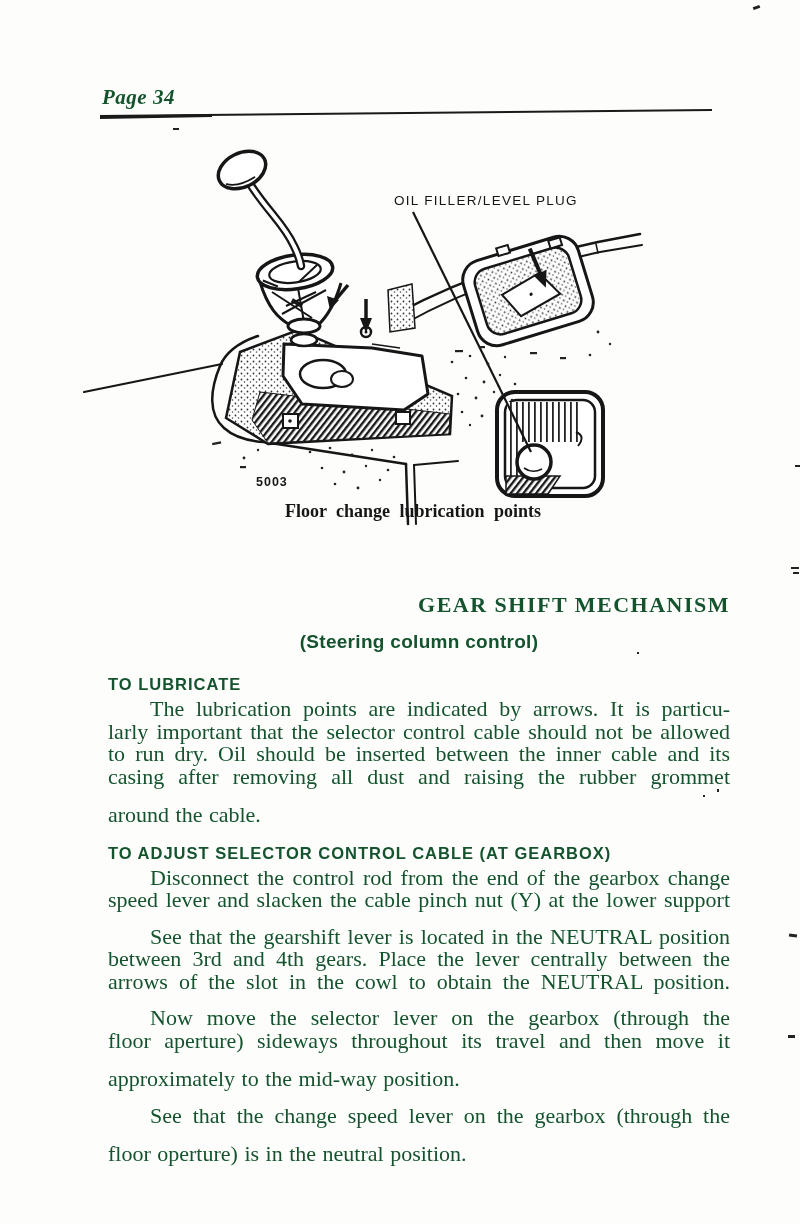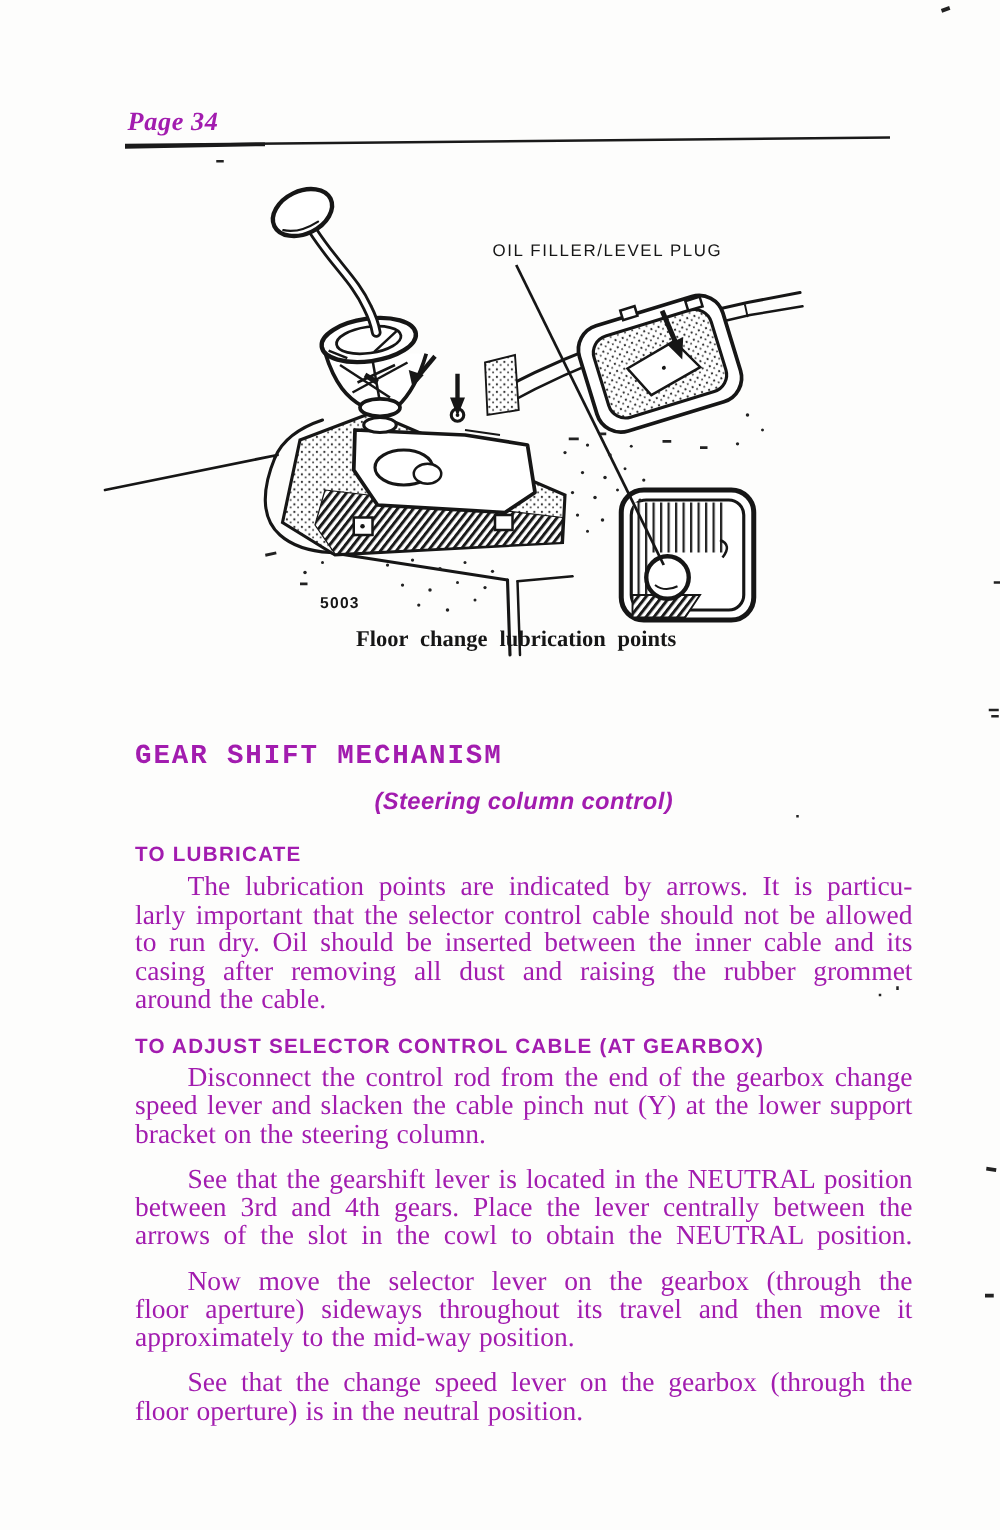--- a/index.html
+++ b/index.html
@@ -1,56 +1,56 @@
 <!DOCTYPE html>
 <html><head>
 <meta charset="utf-8">
 <style>
   html,body { margin:0; padding:0; background:#ffffff; }
   .page {
     position:relative; width:800px; height:1224px;
-    background:#fdfdfc; color:#a21caf; overflow:hidden;
+    background:#fdfdfc; color:#14532d; overflow:hidden;
     font-family:"Liberation Serif", serif;
   }
   
   .page-label {
     position:absolute; left:102px; top:85px;
     font-family:"Liberation Serif", serif;
     font-style:italic; font-weight:bold; font-size:21px; letter-spacing:.5px;
   }
   .rule { position:absolute; background:#1a1a1a; }
   .rule-main  { left:100px; top:112px; width:612px; height:2.4px; transform:rotate(-0.55deg); }
   .rule-thick { left:100px; top:115px; width:112px; height:3.4px; transform:rotate(-1.1deg); }
 
   
   .figure-svg { position:absolute; left:0; top:0; }
 
   
   .article { position:absolute; left:108px; top:592px; width:622px; }
   .title {
-    text-align:left; font-family:Liberation Mono, monospace;
+    text-align:right; font-family:Liberation Serif, serif;
     font-weight:bold; font-size:22px; letter-spacing:1.5px; line-height:26px;
   }
   .subtitle {
     text-align:center; font-family:"Liberation Sans", sans-serif;
-    font-weight:bold; font-size:19px; letter-spacing:.3px; margin-top:12px; line-height:24px;font-style:italic;
+    font-weight:bold; font-size:19px; letter-spacing:.3px; margin-top:12px; line-height:24px;
   }
   .sec-heading {
     font-family:"Liberation Sans", sans-serif; font-weight:bold;
     font-size:16.5px; letter-spacing:1px; margin:20px 0 0; line-height:21px;
   }
   .para { margin:3px 0 0; }
   .para + .para { margin-top:14px; }
   .para + .sec-heading { margin-top:16px; }
   .jl {
     font-size:22px; line-height:22.5px;
     text-align:justify; text-align-last:justify; word-spacing:1px;
   }
   .jl.first { text-indent:42px; }
-  .jl.last  { text-align-last:left; }
+  .jl.last  { text-align-last:left;margin-top:16px; }
 
   
   .speck { position:absolute; background:#222; }
 </style>
 </head>
 <body>
 
 <div class="page">
 
   <div class="page-label">Page 34</div>
@@ -229,21 +229,20 @@
       <div class="jl">larly important that the selector control cable should not be allowed</div>
       <div class="jl">to run dry.  Oil should be inserted between the inner cable and its</div>
       <div class="jl">casing after removing all dust and raising the rubber grommet</div>
       <div class="jl last">around the cable.</div>
     </div>
 
     <div class="sec-heading">TO ADJUST SELECTOR CONTROL CABLE (AT GEARBOX)</div>
     <div class="para">
       <div class="jl first">Disconnect the control rod from the end of the gearbox change</div>
       <div class="jl">speed lever and slacken the cable pinch nut (Y) at the lower support</div>
-      <div class="jl last">bracket on the steering column.</div>
     </div>
     <div class="para">
       <div class="jl first">See that the gearshift lever is located in the NEUTRAL position</div>
       <div class="jl">between 3rd and 4th gears.  Place the lever centrally between the</div>
       <div class="jl">arrows of the slot in the cowl to obtain the NEUTRAL position.</div>
     </div>
     <div class="para">
       <div class="jl first">Now move the selector lever on the gearbox (through the</div>
       <div class="jl">floor aperture) sideways throughout its travel and then move it</div>
       <div class="jl last">approximately to the mid-way position.</div>

